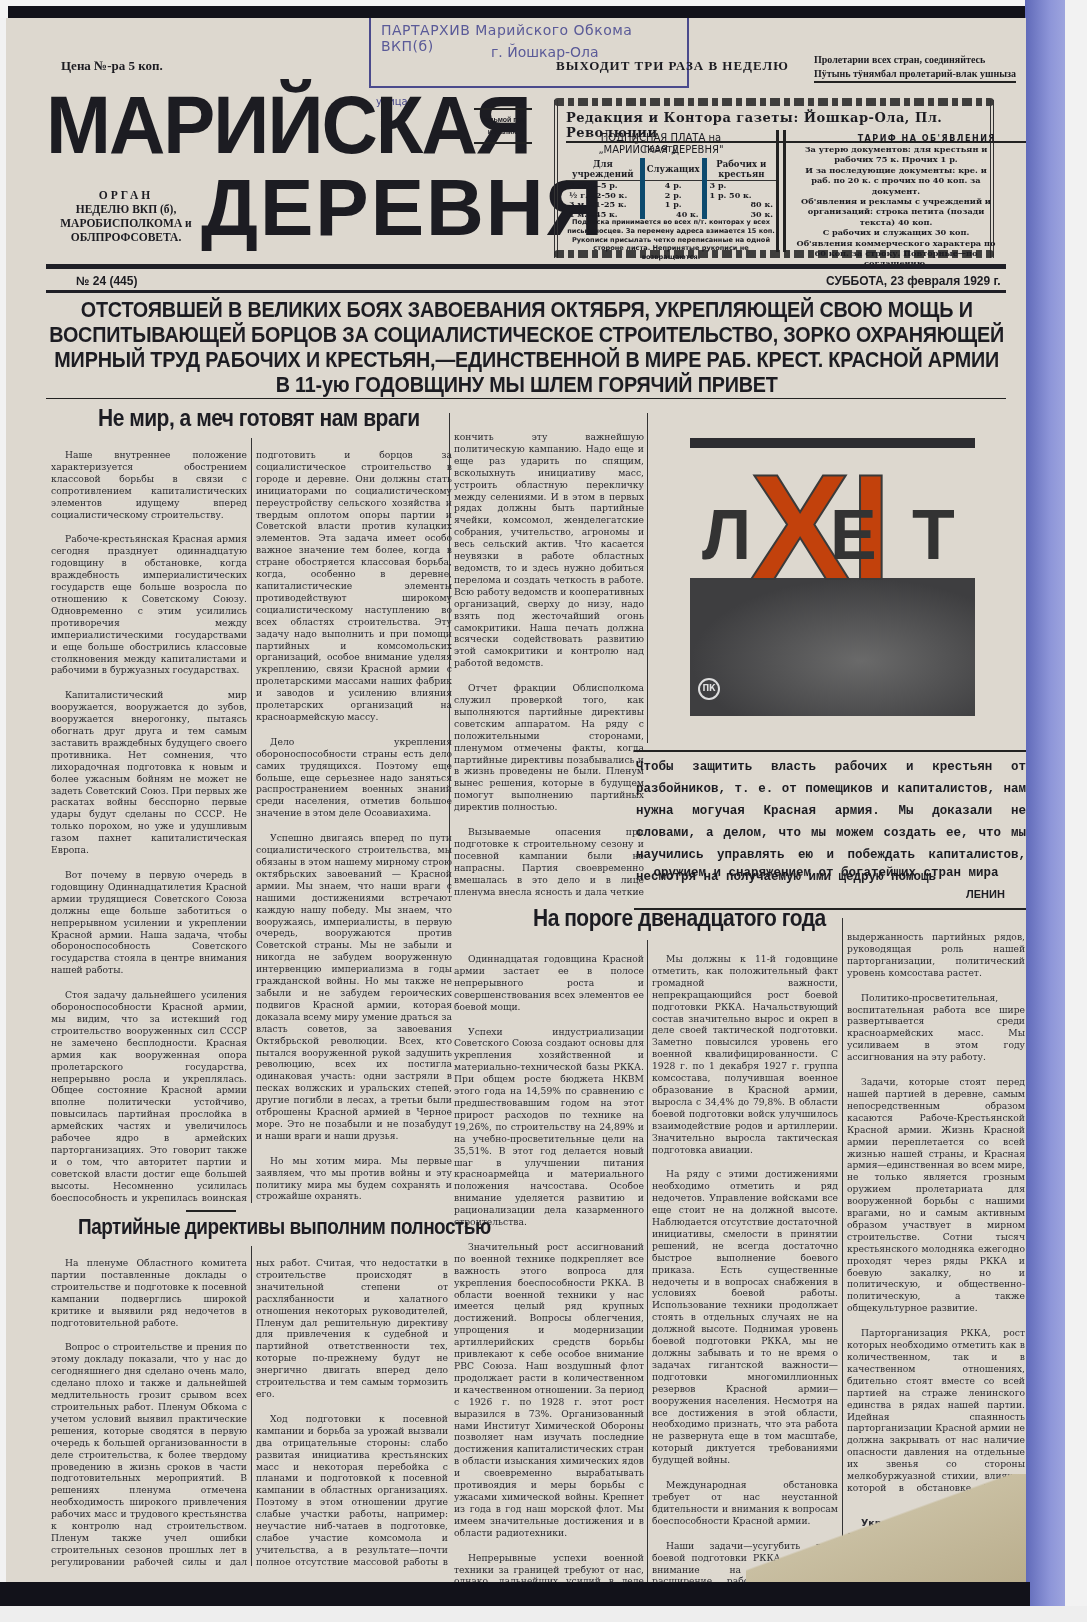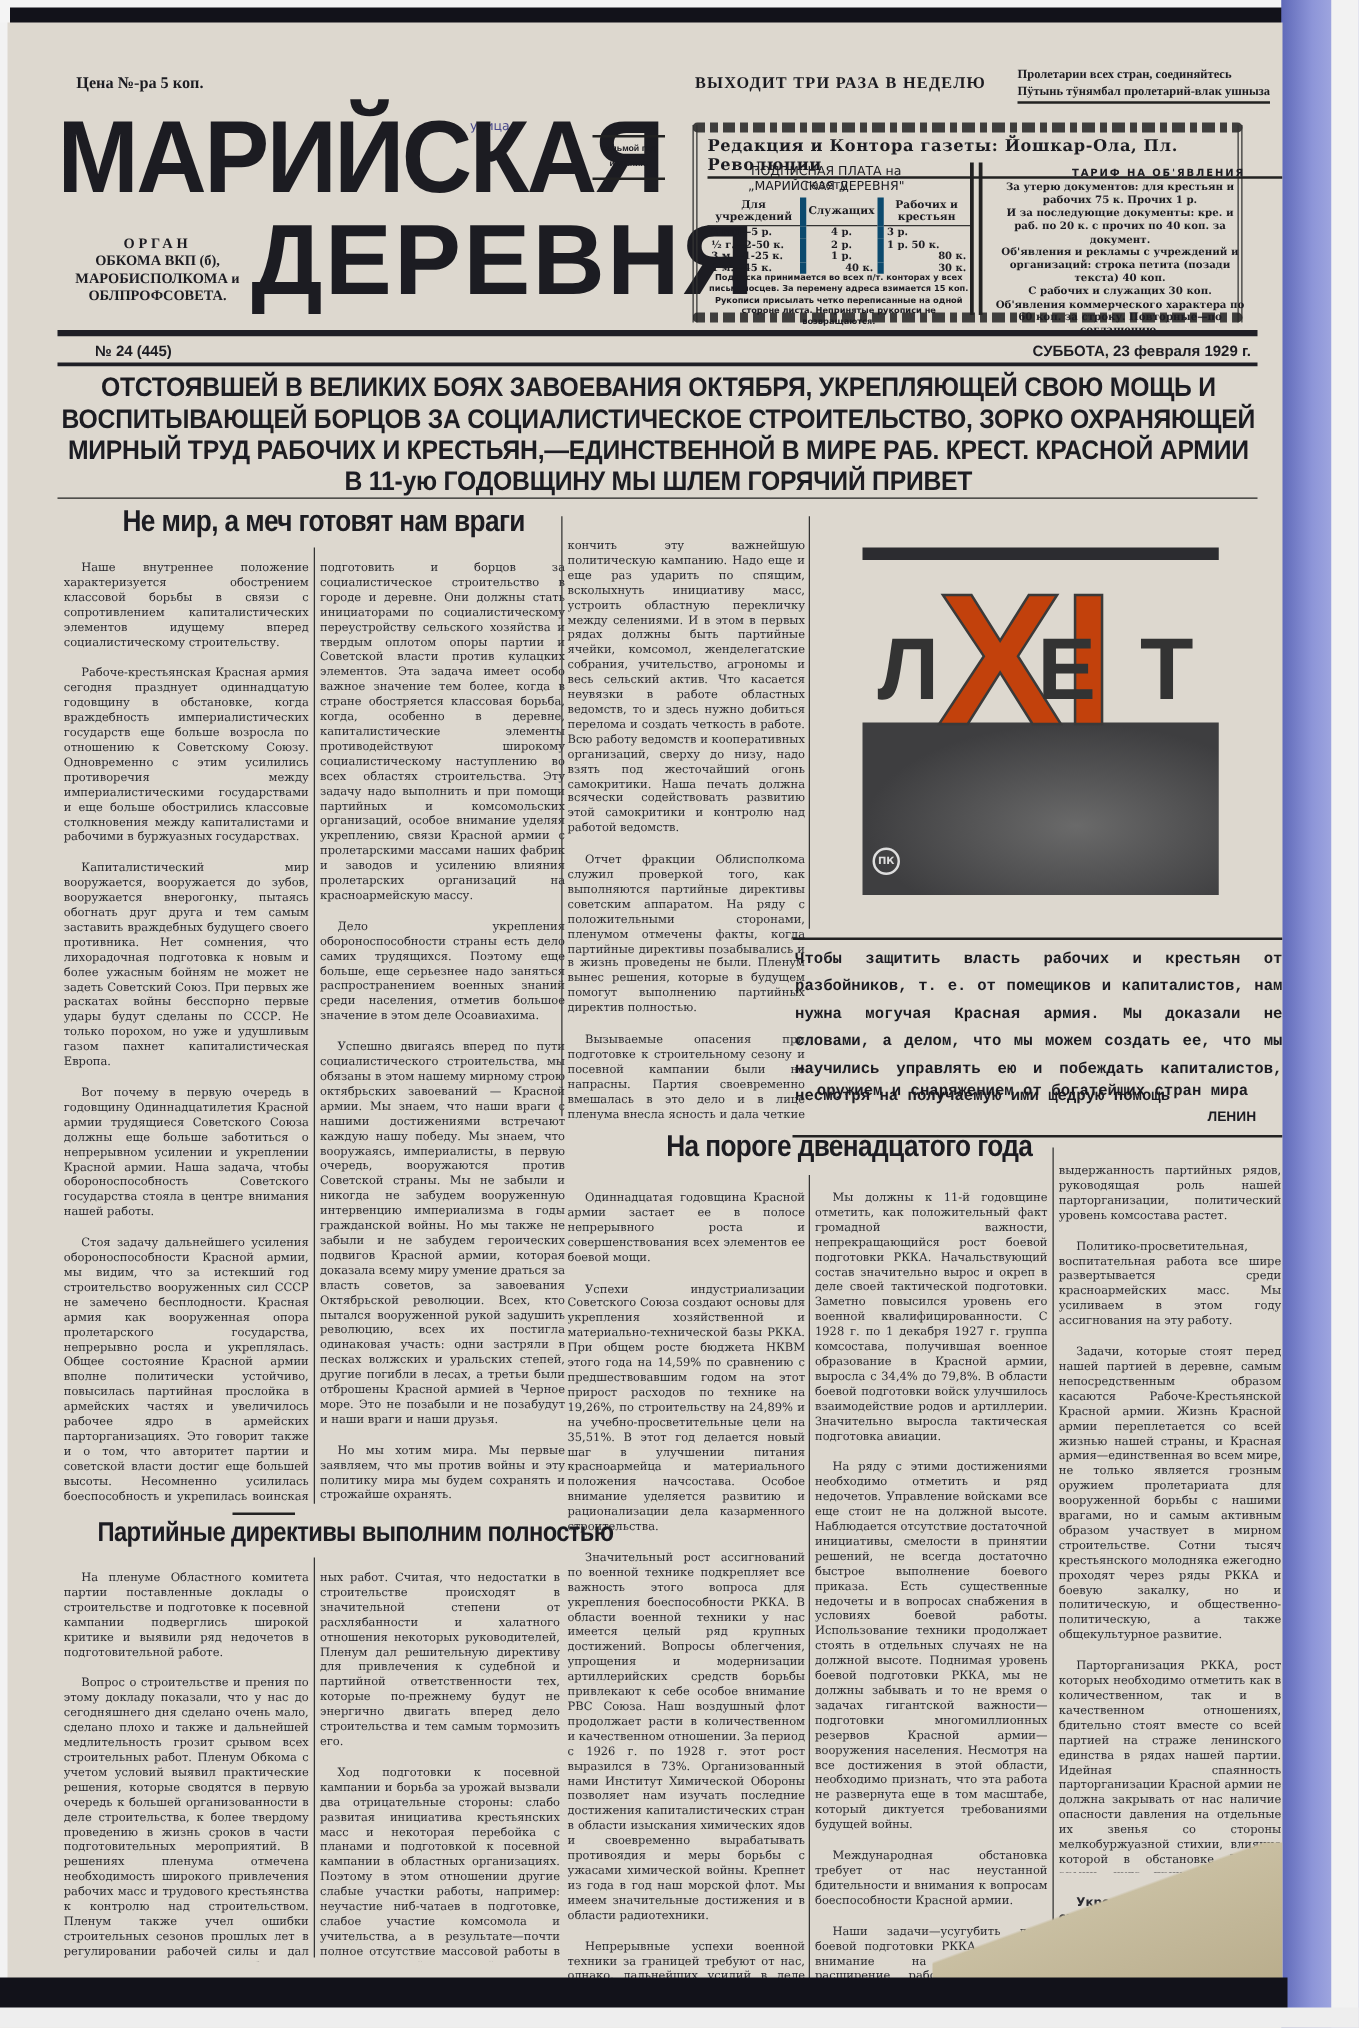--- a/index.html
+++ b/index.html
@@ -79,28 +79,32 @@
 </head>
 <body>
 
 <div class="frame-top"></div>
 <div class="frame-bar"></div>
 <div class="frame-right"></div>
 <div class="frame-right-edge"></div>
 
 <div class="page">
 
+  <div class="abs stamp">
+    <span class="s1">ПАРТАРХИВ Марийского Обкома ВКП(б)</span>
+    <span class="s2">г. Йошкар-Ола</span>
+  </div>
   <div class="abs stamp-street">улица</div>
 
   <div class="abs price">Цена №-ра 5 коп.</div>
   <div class="abs title-line1">МАРИЙСКАЯ</div>
   <div class="abs title-line2">ДЕРЕВНЯ</div>
   <div class="abs organ">
     <div style="letter-spacing:3px">ОРГАН</div>
-    <div>ОБКОМА ВКП (б),</div>
+    <div>НЕДЕЛЮ ВКП (б),</div>
     <div>МАРОБИСПОЛКОМА и</div>
     <div>ОБЛПРОФСОВЕТА.</div>
   </div>
   <div class="abs year-box">
     <div>седьмой год</div>
     <div>издания.</div>
   </div>
 
   <div class="abs weekly">ВЫХОДИТ ТРИ РАЗА В НЕДЕЛЮ</div>
   <div class="abs slogan1">Пролетарии всех стран, соединяйтесь</div>

